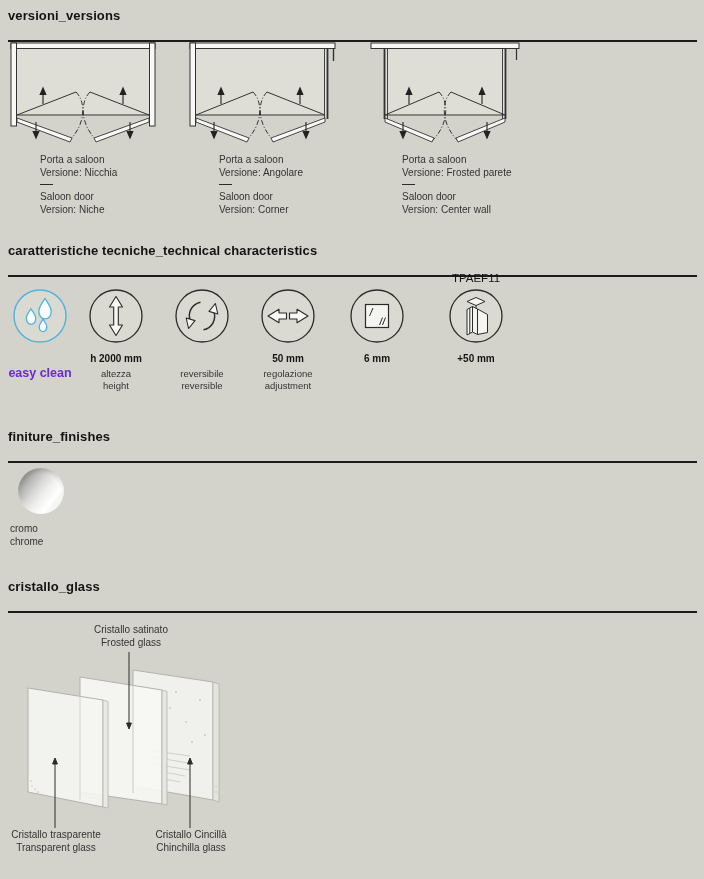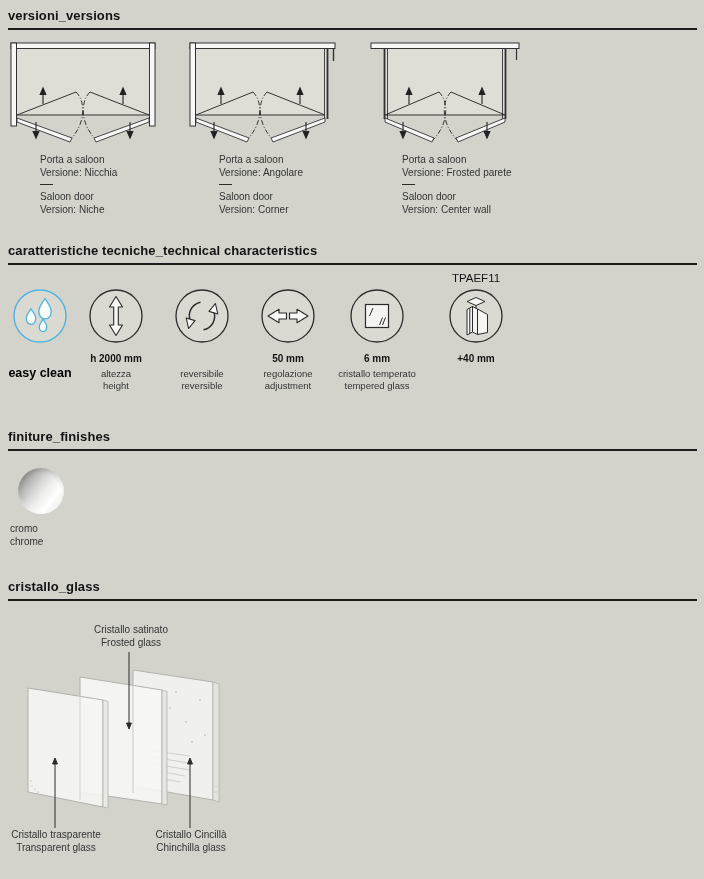--- a/index.html
+++ b/index.html
@@ -6,21 +6,21 @@
   body{
     width:704px;height:879px;position:relative;overflow:hidden;
     background:#d3d3cc;
     font-family:"Liberation Sans", sans-serif;
     color:#2e2e2e;
     -webkit-font-smoothing:antialiased;
   }
   .sec-title{
     position:absolute;left:8px;right:7px;
     font-size:13px;font-weight:bold;color:#131313;letter-spacing:.1px;
-    border-bottom:2px solid #1c1c1c;padding-bottom:5px;
+    border-bottom:2px solid #1c1c1c;padding-bottom:17px;
   }
   
   .ver-col{position:absolute;top:40px;width:166px;}
   .ver-col svg{display:block;}
   .vlabels{margin-top:2px;font-size:10px;line-height:12.5px;color:#333;margin-left:32px;}
   .sep{width:13px;border-top:1.5px solid #2a2a2a;margin:5px 0 6px 0;height:0;}
   
   .char-item{position:absolute;top:272px;text-align:center;}
   .char-code{height:16px;font-size:11.5px;font-weight:normal;color:#141414;}
   .char-item svg{display:block;margin:0 auto;}
@@ -179,21 +179,21 @@
   <div class="char-code"></div>
   <svg width="56" height="56" viewBox="0 0 56 56">
     <circle cx="28" cy="28" r="26" fill="#dadad3" stroke="#4ab5e0" stroke-width="1.4"></circle>
     <g fill="#fcfdfe" stroke="#4ab5e0">
       <path transform="translate(33,20) scale(0.95)" stroke-width="1.4" d="M0,-10 C3.5,-4.5 6.5,-1 6.5,3.2 C6.5,8.6 3.6,11.5 0,11.5 C-3.6,11.5 -6.5,8.6 -6.5,3.2 C-6.5,-1 -3.5,-4.5 0,-10 Z"></path>
       <path transform="translate(19,28) scale(0.72)" stroke-width="1.8" d="M0,-10 C3.5,-4.5 6.5,-1 6.5,3.2 C6.5,8.6 3.6,11.5 0,11.5 C-3.6,11.5 -6.5,8.6 -6.5,3.2 C-6.5,-1 -3.5,-4.5 0,-10 Z"></path>
       <path transform="translate(31,37) scale(0.58)" stroke-width="2.2" d="M0,-10 C3.5,-4.5 6.5,-1 6.5,3.2 C6.5,8.6 3.6,11.5 0,11.5 C-3.6,11.5 -6.5,8.6 -6.5,3.2 C-6.5,-1 -3.5,-4.5 0,-10 Z"></path>
     </g>
   </svg>
   <div class="char-val"></div>
-  <div class="char-cap easy" style="color:#000000">easy clean</div>
+  <div class="char-cap easy" style="color:#6d28d9">easy clean</div>
 </div>
 
 <div class="char-item" style="left:71px;width:90px">
   <div class="char-code"></div>
   <svg width="56" height="56" viewBox="0 0 56 56">
     <circle cx="28" cy="28" r="26" fill="#dadad3" stroke="#2b2b2b" stroke-width="1.3"></circle>
     <path d="M28,8.5 L34.5,19 L30.3,19 L30.3,37 L34.5,37 L28,47.5 L21.5,37 L25.7,37 L25.7,19 L21.5,19 Z" fill="#f7f7f4" stroke="#2b2b2b" stroke-width="1.1" stroke-linejoin="round"></path>
   </svg>
   <div class="char-val">h 2000 mm</div>
   <div class="char-cap">
@@ -247,40 +247,36 @@
   <svg width="56" height="56" viewBox="0 0 56 56">
     <circle cx="28" cy="28" r="26" fill="#dadad3" stroke="#2b2b2b" stroke-width="1.3"></circle>
     <rect x="16.5" y="16.5" width="23" height="23" fill="#f4f4f1" stroke="#2b2b2b" stroke-width="1.2"></rect>
     <g stroke="#2b2b2b" stroke-width="1">
       <line x1="24" y1="20" x2="20.5" y2="28"></line>
       <line x1="33.5" y1="29.5" x2="30.5" y2="37"></line>
       <line x1="36.5" y1="29.5" x2="33.5" y2="37"></line>
     </g>
   </svg>
   <div class="char-val">6 mm</div>
-  <div class="char-cap">
-    <div>cristallo temperato</div>
-    <div>tempered glass</div>
-  </div>
 </div>
 
 <div class="char-item" style="left:406px;width:140px">
   <div class="char-code">TPAEF11</div>
   <svg width="56" height="56" viewBox="0 0 56 56">
     <circle cx="28" cy="28" r="26" fill="#dadad3" stroke="#2b2b2b" stroke-width="1.3"></circle>
     <g stroke="#2b2b2b" stroke-width="1" fill="#f5f5f2" stroke-linejoin="round">
       <polygon points="28,9.5 37,13.5 28,17.5 19,13.5"></polygon>
       <line x1="28" y1="17.5" x2="28" y2="21"></line>
       <polygon points="19,21.5 24.5,18.5 24.5,44 19,47"></polygon>
       <polygon points="24.5,18.5 29.5,21 29.5,46.5 24.5,44"></polygon>
       <polygon points="29.5,21 39.5,26.5 39.5,44.5 29.5,46.5"></polygon>
       <line x1="21.8" y1="20.3" x2="21.8" y2="45.6"></line>
     </g>
   </svg>
-  <div class="char-val">+40 mm</div>
+  <div class="char-val">+50 mm</div>
 </div>
 
 <div class="sec-title" style="top:429px">finiture_finishes</div>
 
 <div class="finish-item">
   <div class="chrome-swatch"></div>
   <div class="finish-cap">
     <div>cromo</div>
     <div>chrome</div>
   </div>

